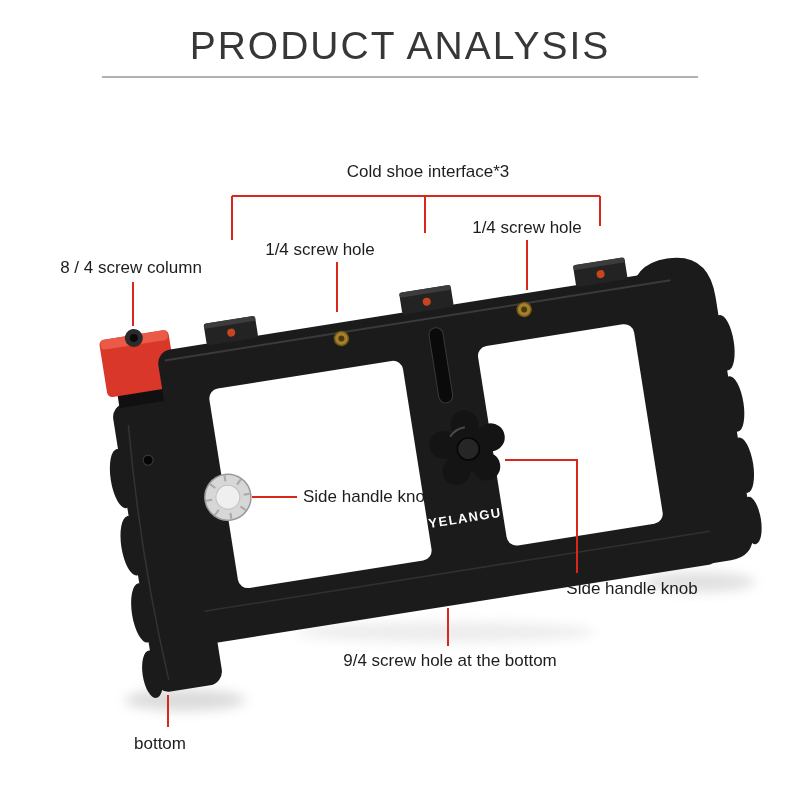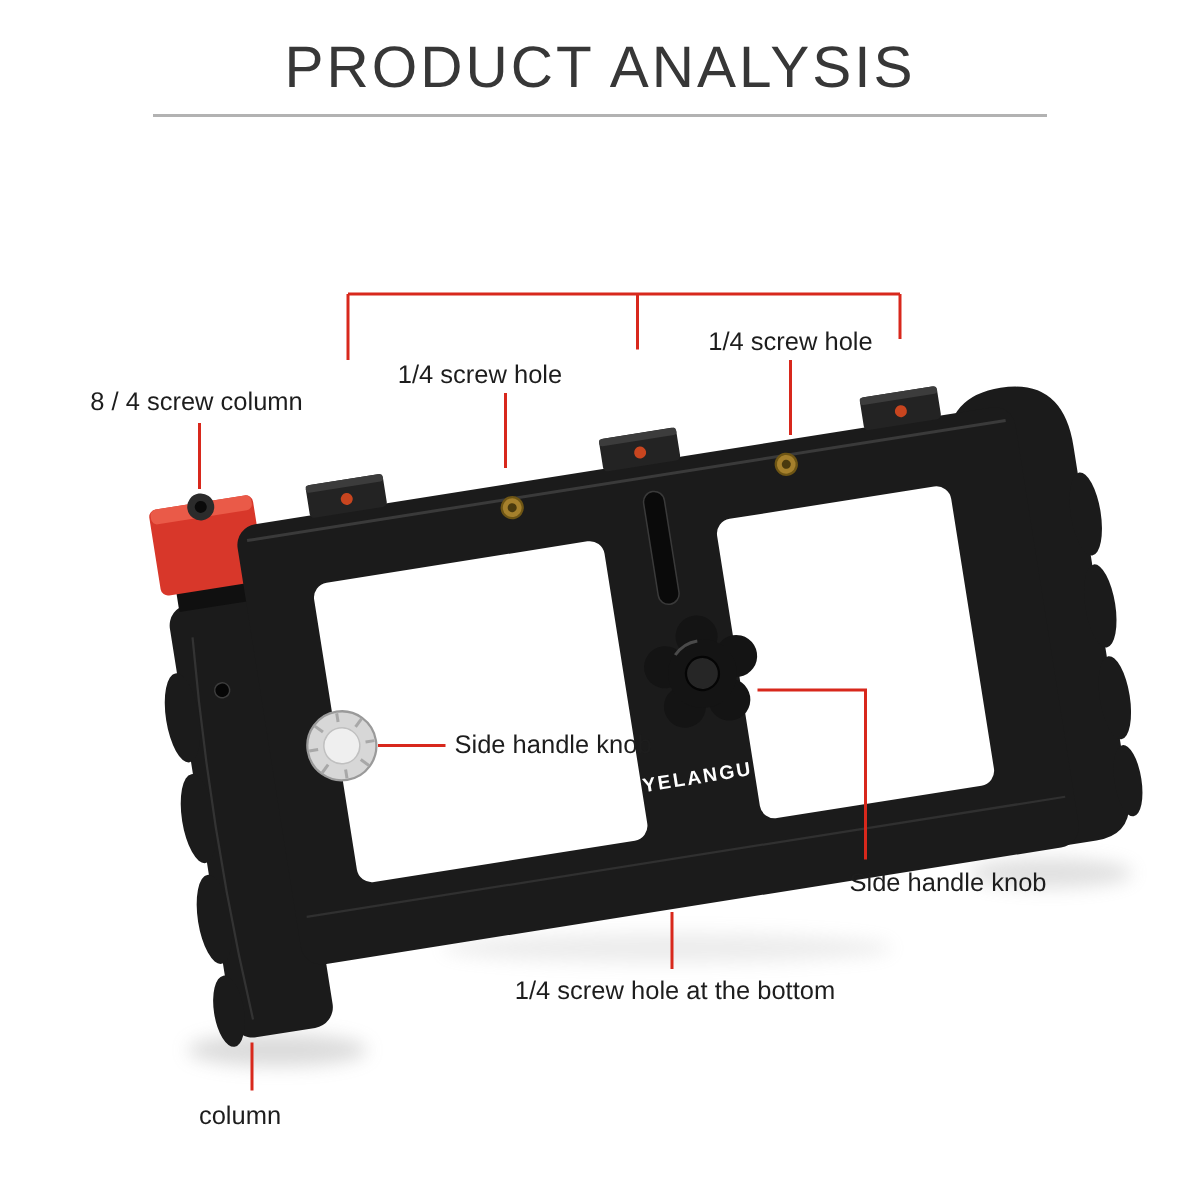--- a/index.html
+++ b/index.html
@@ -150,21 +150,22 @@
       <line x1="337" y1="262" x2="337" y2="312"></line>
       <line x1="527" y1="240" x2="527" y2="290"></line>
       <line x1="133" y1="282" x2="133" y2="326"></line>
       <line x1="252" y1="497" x2="297" y2="497"></line>
       <polyline points="505,460 577,460 577,573"></polyline>
       <line x1="448" y1="608" x2="448" y2="646"></line>
       <line x1="168" y1="695" x2="168" y2="727"></line>
     </g>
   </svg>
 
+  <div class="callout" style="left:428px;top:172px">Cold shoe interface*3</div>
   <div class="callout" style="left:320px;top:250px">1/4 screw hole</div>
   <div class="callout" style="left:527px;top:228px">1/4 screw hole</div>
   <div class="callout" style="left:131px;top:268px">8 / 4 screw column</div>
   <div class="callout align-left" style="left:303px;top:497px">Side handle knob</div>
   <div class="callout" style="left:632px;top:589px">Side handle knob</div>
-  <div class="callout" style="left:450px;top:661px">1/4 screw hole at the bottom</div>
-  <div class="callout" style="left:160px;top:744px">column</div>
+  <div class="callout" style="left:450px;top:661px">9/4 screw hole at the bottom</div>
+  <div class="callout" style="left:160px;top:744px">bottom</div>
 
 </div>
 
 </body></html>

